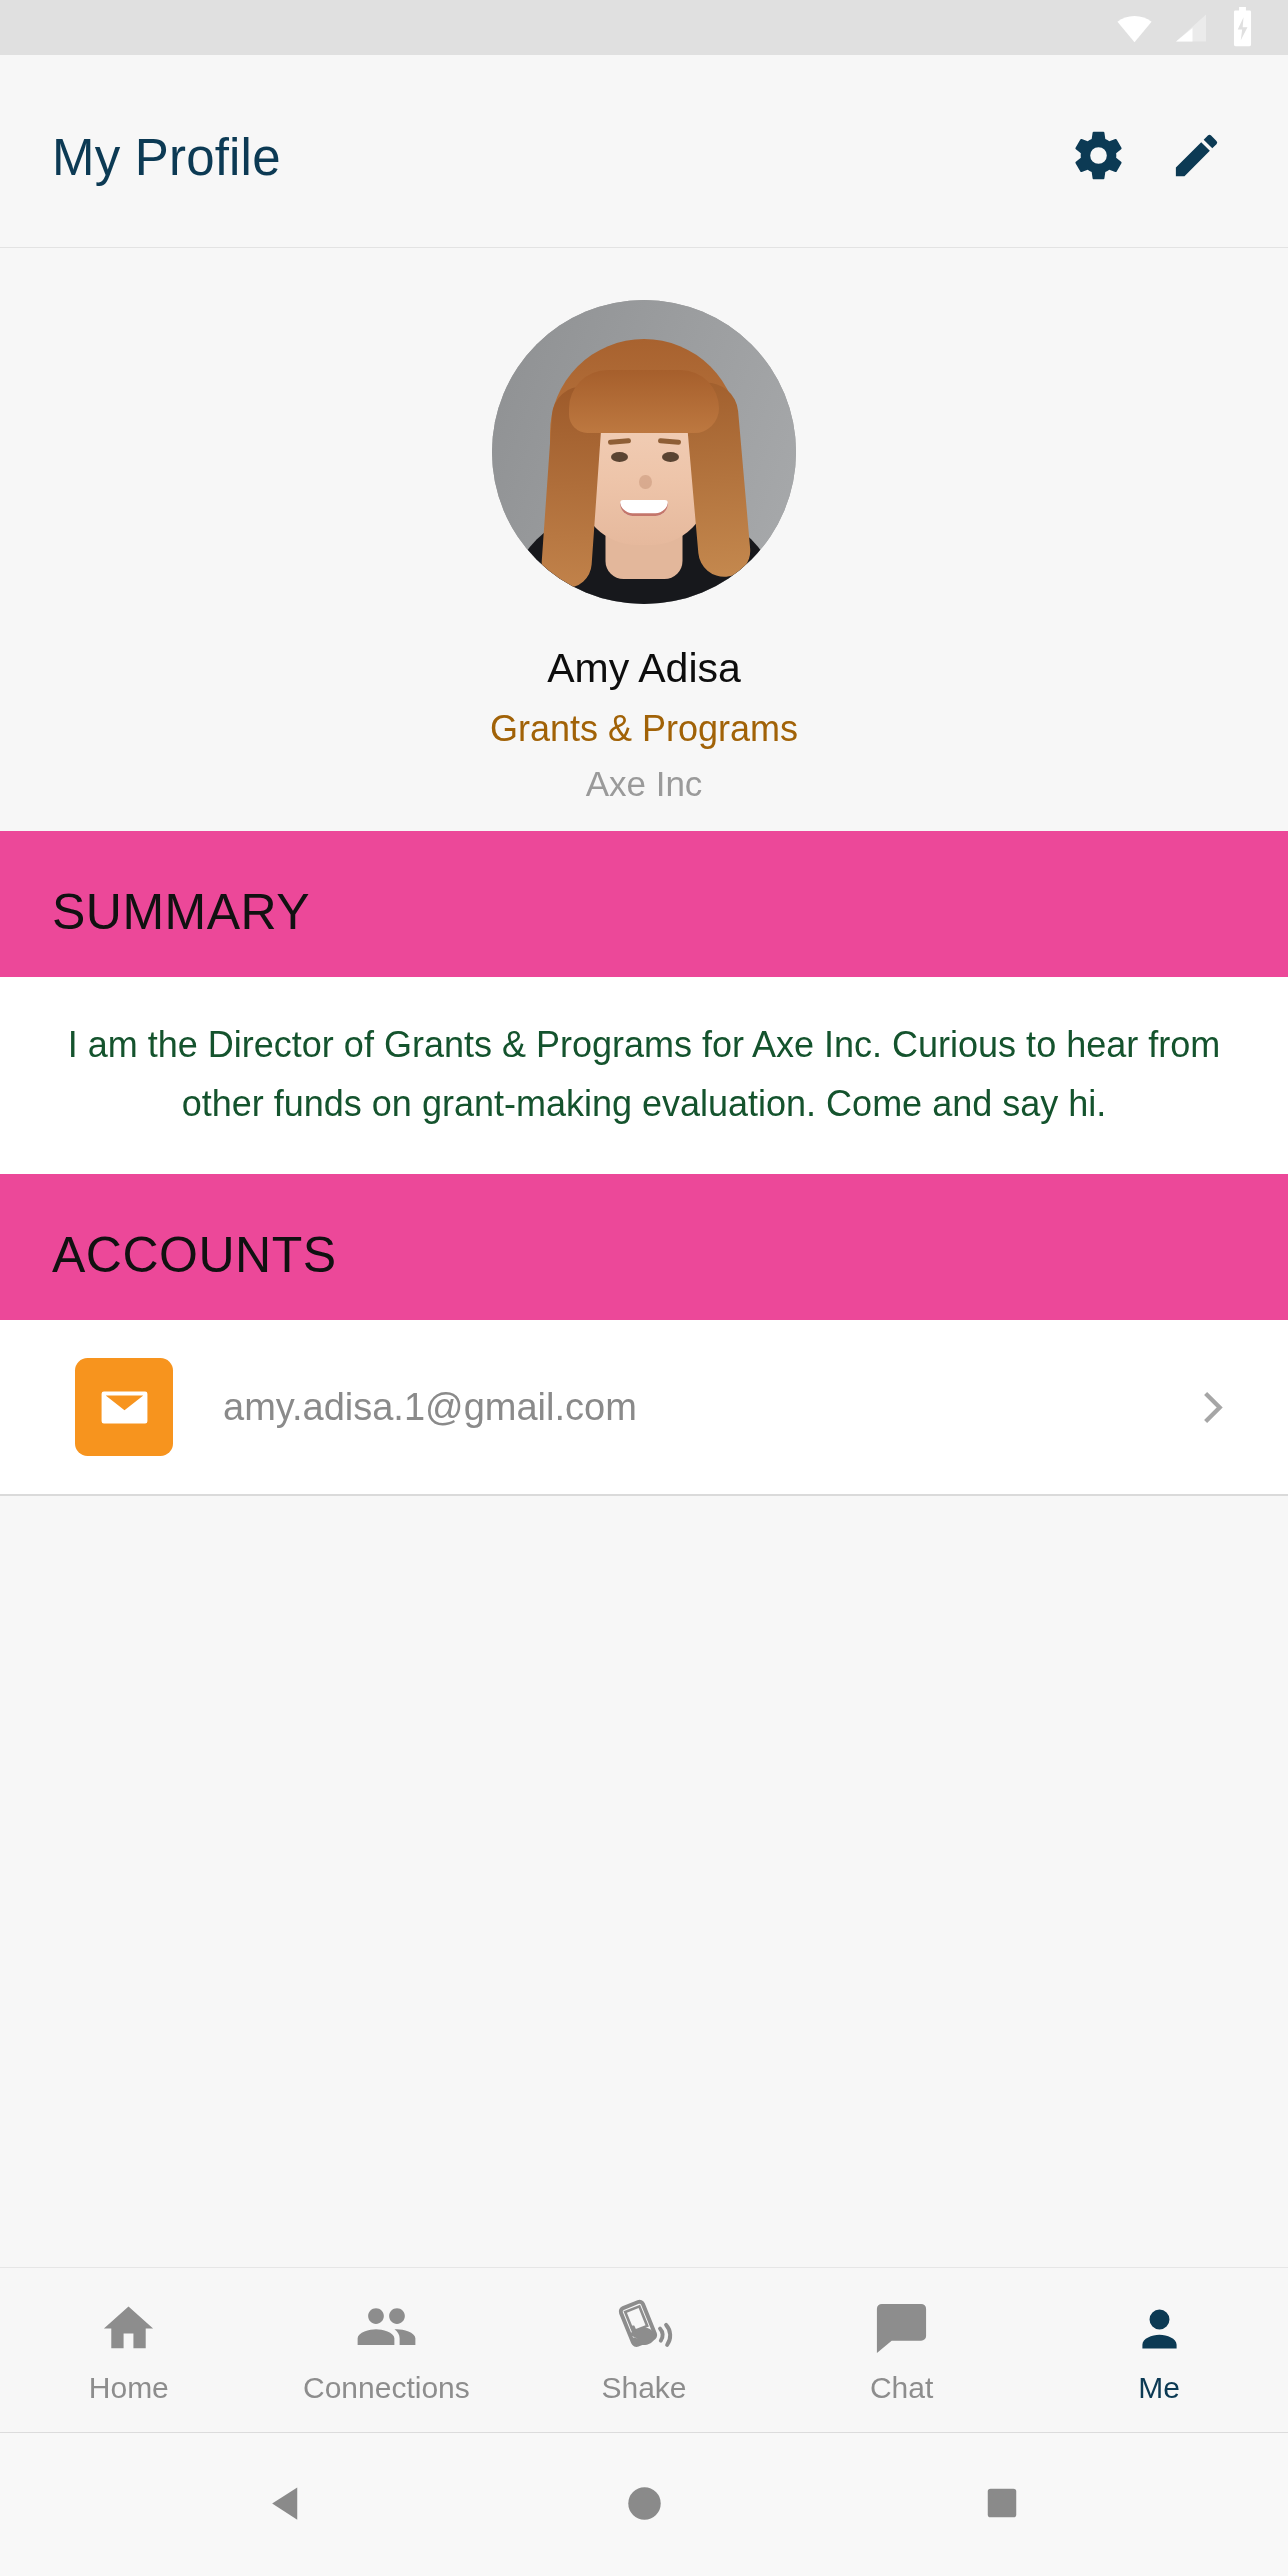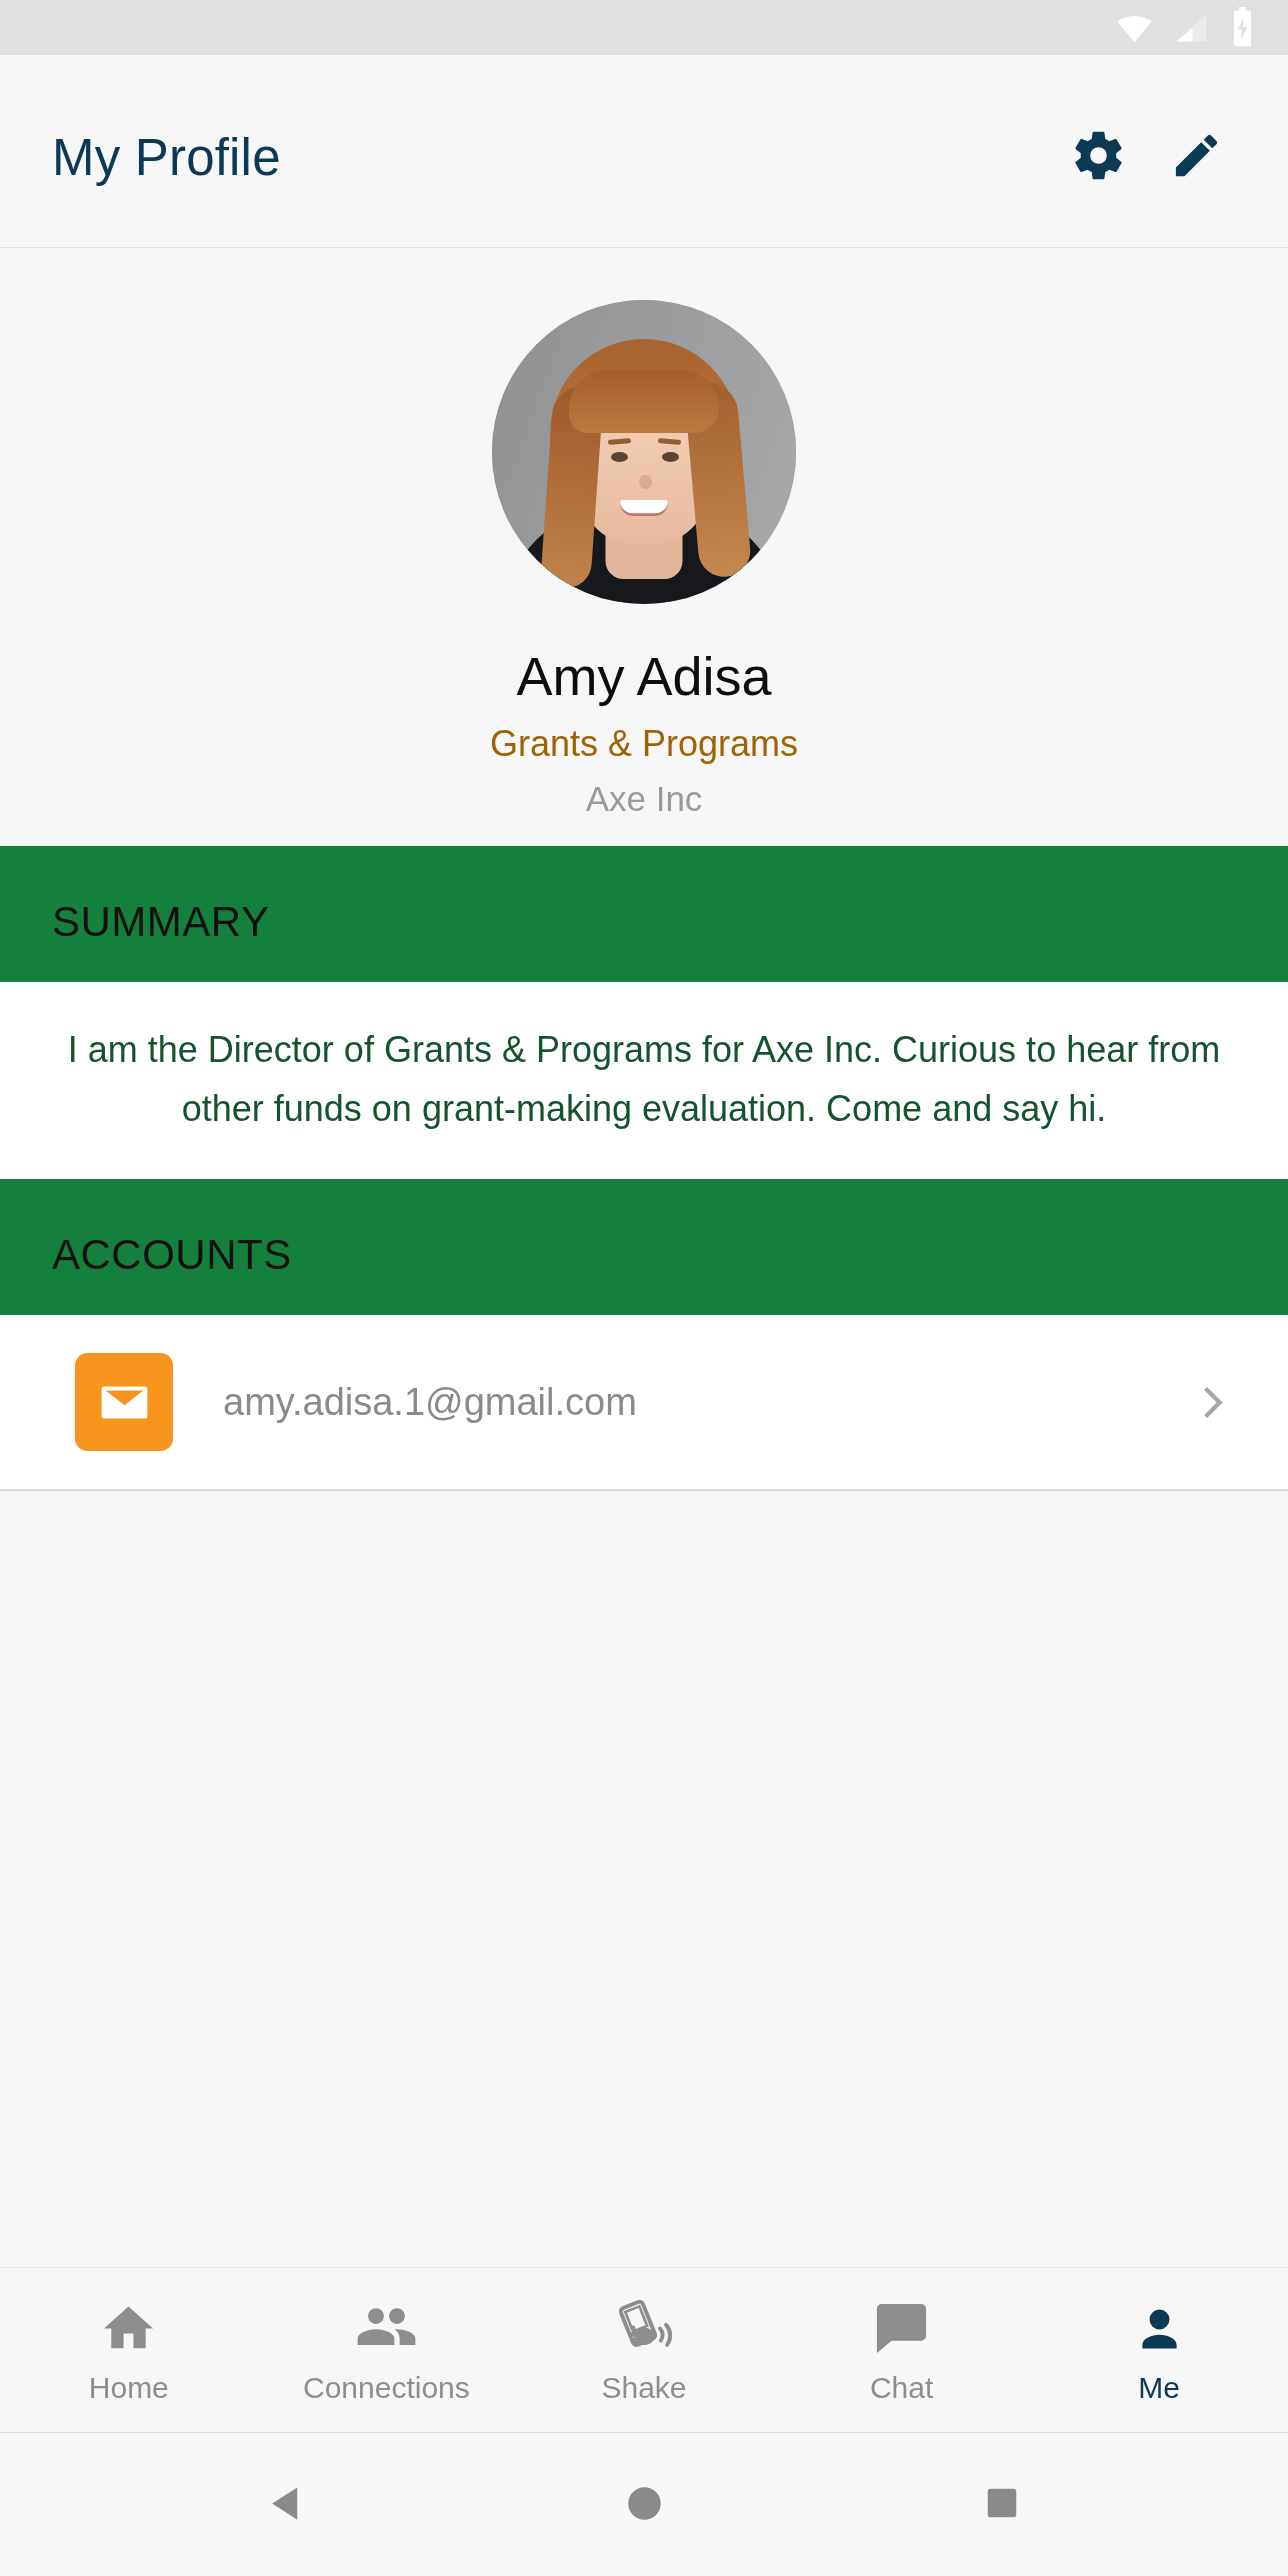--- a/index.html
+++ b/index.html
@@ -130,37 +130,37 @@
   #avatar .mouth {
     position:absolute; left:50%; top:200px; transform:translateX(-50%);
     width:48px; height:16px;
     background:#ffffff;
     border-radius:5.4px 5.4px 19.7px 19.7px;
     box-shadow:0 -2.7px 0 0 #c4766b inset;
   }
 
   #profile-name {
     margin-top:41px;
-    font-size:54px; color:#0d0d0d;
+    font-size:41px; color:#0d0d0d;
   }
   #profile-role {
     margin-top:16px;
     font-size:36px; color:#a16207;
   }
   #profile-company {
     margin-top:14.3px;
     font-size:35px; color:#9a9a9a;
   }
 
   
   .section-header {
     padding:52px 52px 36px;
-    font-size:42px; color:#111111;
+    font-size:50px; color:#111111;
     letter-spacing:0.5px;
-    background:#15803d;
+    background:#ec4899;
   }
 
   .card {
     background:#ffffff;
     width:100%;
   }
   #summary-card { padding:38px 43px 41px; }
   #summary-text {
     font-size:36px; line-height:59px;
     color:#14532d; text-align:center;

